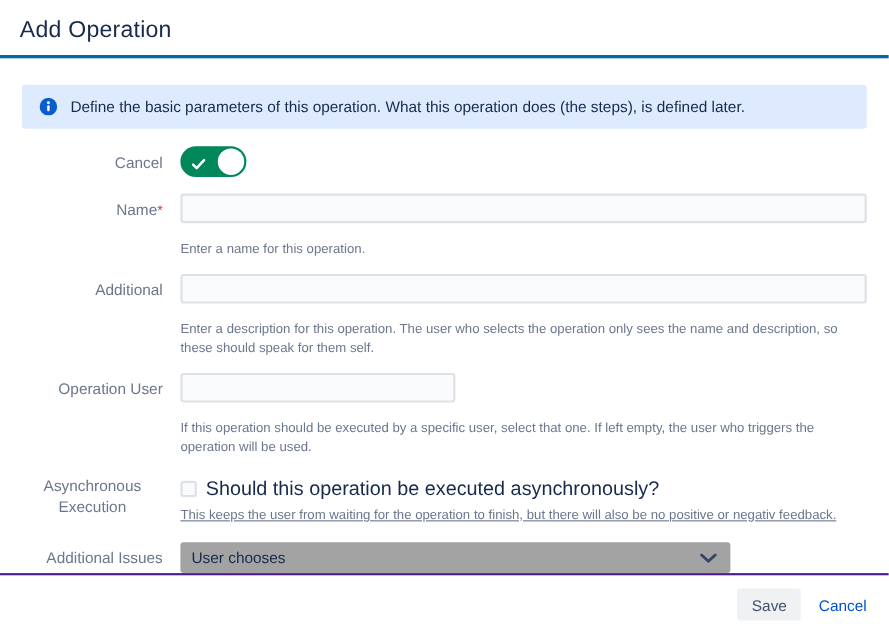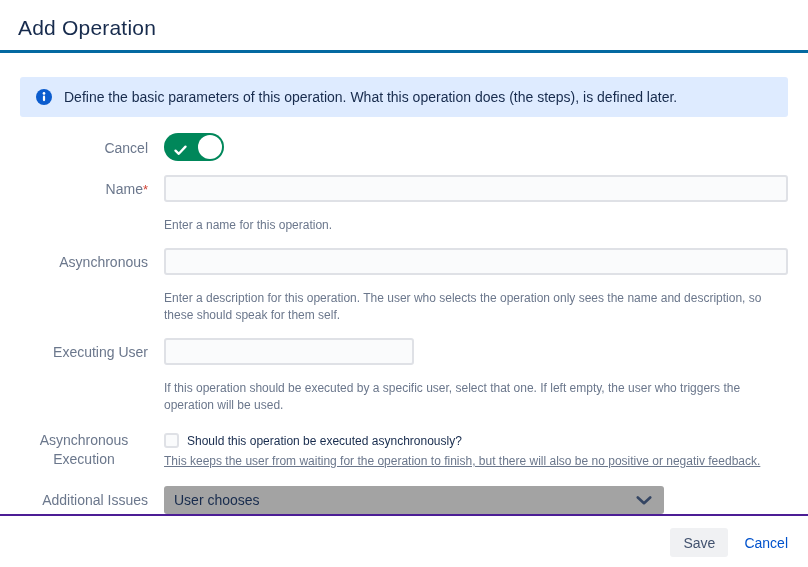--- a/index.html
+++ b/index.html
@@ -104,21 +104,21 @@
   
   .checkbox-line { display: flex; align-items: center; gap: 8px; padding-top: 3px; }
   .checkbox {
     width: 15px; height: 15px;
     background: #FAFBFC;
     border: 2px solid #DFE1E6;
     border-radius: 3px;
     flex: 0 0 auto;
     cursor: pointer;
   }
-  .checkbox-label { font-size: 12px; color: #172B4D; cursor: pointer; }
+  .checkbox-label { font-size: 18px; color: #172B4D; cursor: pointer; }
   .row-async .help-text { margin-top: 5px; text-decoration: underline; }
 
   
   .select-control {
     width: 500px; height: 28px;
     background: #a3a3a3;
     border-radius: 3px;
     display: flex;
     align-items: center;
     justify-content: space-between;
@@ -191,29 +191,29 @@
 
   <div class="form-row row-name">
     <div class="form-label"><span>Name</span><span class="required-marker">*</span></div>
     <div>
       <input type="text" class="text-input" value="" style="">
       <div class="help-text">Enter a name for this operation.</div>
     </div>
   </div>
 
   <div class="form-row row-description">
-    <div class="form-label">Asynchronous</div>
+    <div class="form-label">Additional</div>
     <div>
       <input type="text" class="text-input" value="" style="">
       <div class="help-text">Enter a description for this operation. The user who selects the operation only sees the name and description, so these should speak for them self.</div>
     </div>
   </div>
 
   <div class="form-row row-executing">
-    <div class="form-label">Executing User</div>
+    <div class="form-label">Operation User</div>
     <div>
       <input type="text" class="text-input short" value="" style="">
       <div class="help-text">If this operation should be executed by a specific user, select that one. If left empty, the user who triggers the operation will be used.</div>
     </div>
   </div>
 
   <div class="form-row row-async">
     <div class="form-label">Asynchronous Execution</div>
     <div>
       <div class="checkbox-line">

